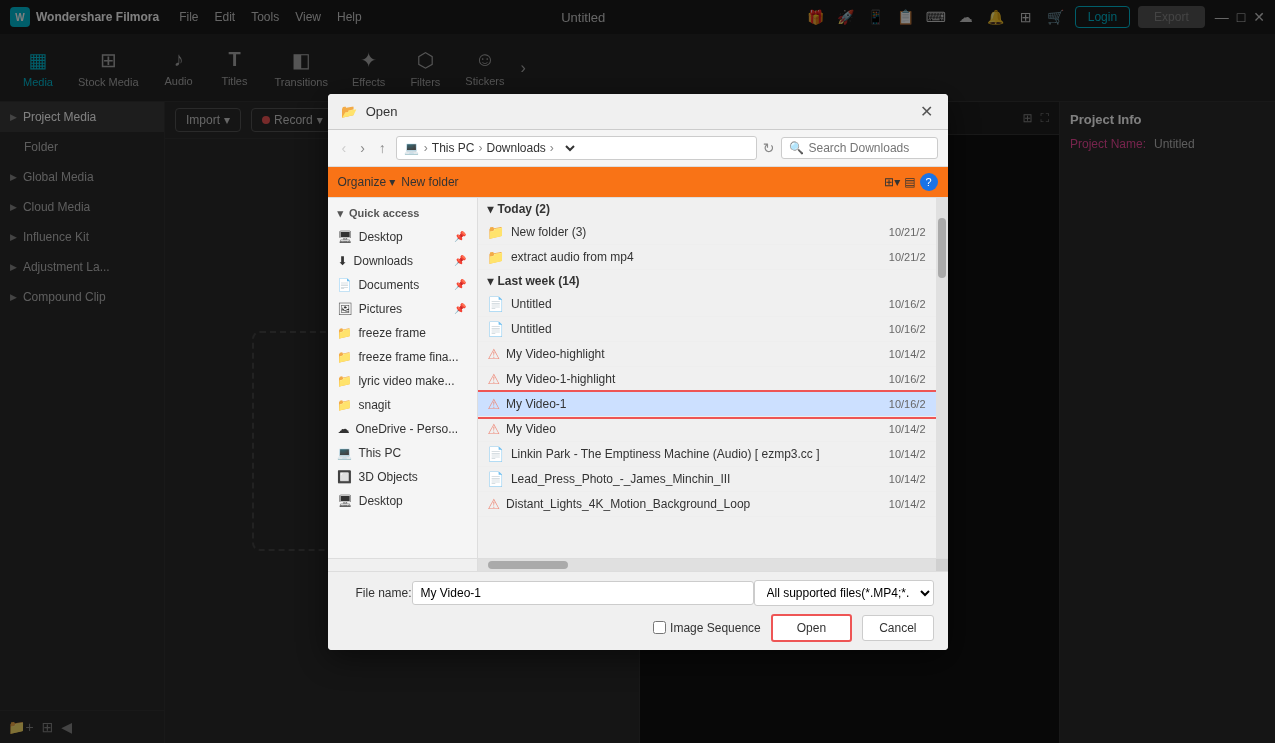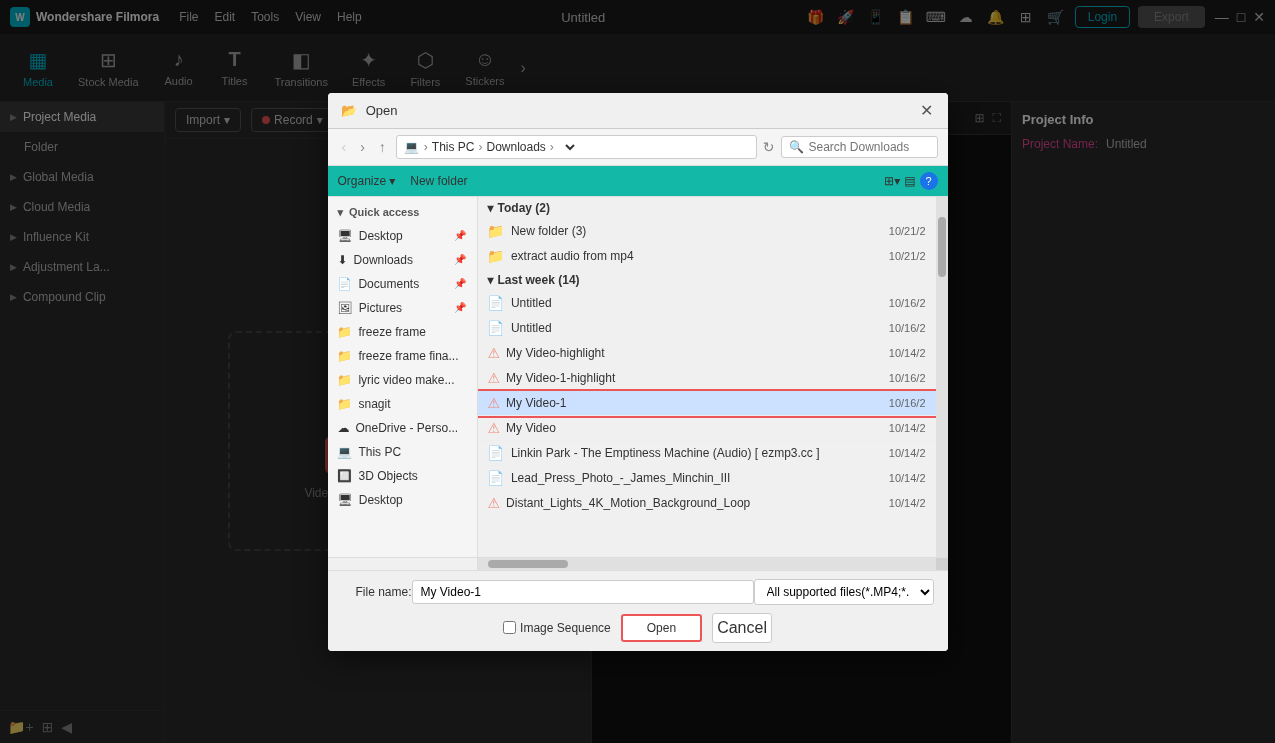--- a/index.html
+++ b/index.html
@@ -51,40 +51,40 @@
     .media-hint { color: #888; font-size: 12px; }
     .drop-icon { font-size: 36px; color: #00bcd4; }
 
     
     .preview-panel { width: 420px; background: #1e1e1e; border-left: 1px solid #333; display: flex; flex-direction: column; }
     .preview-toolbar { display: flex; align-items: center; padding: 6px 10px; gap: 10px; border-bottom: 1px solid #333; }
     .preview-label { color: #888; font-size: 12px; }
     .quality-select { background: #333; border: 1px solid #444; color: #ccc; padding: 2px 6px; border-radius: 3px; font-size: 11px; }
     .preview-toolbar-right { margin-left: auto; display: flex; gap: 8px; color: #888; }
     .preview-screen { flex: 1; background: #111; }
-    .project-info { width: 264px; background: #2a2a2a; border-left: 1px solid #333; padding: 10px; }
+    .project-info { width: 216px; background: #2a2a2a; border-left: 1px solid #333; padding: 10px; }
     .project-info-title { color: #fff; font-size: 13px; font-weight: bold; margin-bottom: 10px; }
     .project-info-row { display: flex; gap: 8px; font-size: 12px; color: #bbb; margin-bottom: 6px; }
     .project-info-row .label { color: #ec4899; }
 
     
     .dialog-overlay { position: fixed; top: 0; left: 0; width: 100%; height: 100%; background: rgba(0,0,0,0.5); display: flex; align-items: center; justify-content: center; z-index: 1000; }
     .dialog { width: 620px; background: #f0f0f0; border-radius: 4px; overflow: hidden; box-shadow: 0 8px 32px rgba(0,0,0,0.5); }
     .dialog-title-bar { display: flex; align-items: center; justify-content: space-between; padding: 8px 14px; background: #f0f0f0; border-bottom: 1px solid #ccc; }
     .dialog-title { font-size: 13px; color: #333; display: flex; align-items: center; gap: 8px; }
     .dialog-close { cursor: pointer; color: #555; font-size: 16px; background: none; border: none; }
     .dialog-nav { display: flex; align-items: center; padding: 6px 10px; gap: 6px; background: #f5f5f5; border-bottom: 1px solid #ddd; }
     .nav-arrow { background: none; border: none; color: #888; cursor: pointer; font-size: 14px; padding: 2px 4px; }
     .nav-arrow:disabled { color: #ccc; }
     .nav-path { display: flex; align-items: center; flex: 1; background: #fff; border: 1px solid #ccc; border-radius: 3px; padding: 3px 8px; font-size: 12px; color: #333; gap: 4px; }
     .nav-path-select { background: transparent; border: none; outline: none; font-size: 12px; color: #333; width: 20px; }
     .nav-refresh { background: none; border: none; color: #888; cursor: pointer; font-size: 14px; }
     .nav-search { display: flex; align-items: center; background: #fff; border: 1px solid #ccc; border-radius: 3px; padding: 3px 8px; gap: 4px; }
     .nav-search input { border: none; outline: none; font-size: 12px; width: 120px; }
-    .dialog-toolbar { display: flex; align-items: center; padding: 6px 10px; gap: 15px; background: #14b8a6; border-bottom: 1px solid #ddd; }
+    .dialog-toolbar { display: flex; align-items: center; padding: 6px 10px; gap: 6px; background: #f97316; border-bottom: 1px solid #ddd; }
     .organize-btn { background: none; border: none; color: #333; cursor: pointer; font-size: 12px; display: flex; align-items: center; gap: 3px; }
     .new-folder-btn { background: none; border: none; color: #333; cursor: pointer; font-size: 12px; }
     .dialog-toolbar-right { margin-left: auto; display: flex; gap: 4px; }
     .dialog-body { display: flex; height: 360px; }
     .dialog-sidebar { width: 150px; background: #f5f5f5; border-right: 1px solid #ddd; overflow-y: auto; padding: 4px 0; }
     .dialog-sidebar-item { display: flex; align-items: center; padding: 5px 10px; gap: 6px; cursor: pointer; font-size: 12px; color: #333; }
     .dialog-sidebar-item.quick-access { font-weight: bold; color: #555; font-size: 11px; }
     .dialog-list { flex: 1; overflow-y: auto; }
     .dialog-list-header { display: grid; grid-template-columns: 1fr 100px; padding: 4px 10px; background: #e8e8e8; border-bottom: 1px solid #ccc; font-size: 11px; color: #555; }
     .file-group-label { display: flex; align-items: center; gap: 4px; padding: 4px 10px; font-size: 12px; color: #333; font-weight: bold; cursor: pointer; }
@@ -97,24 +97,24 @@
     .file-icon-audio { color: #8af; }
     .file-icon-doc { color: #888; }
     .file-icon-folder { color: #fa0; }
     .dialog-scroll-v { width: 12px; background: #e0e0e0; position: relative; }
     .dialog-scroll-thumb { width: 8px; height: 60px; background: #aaa; border-radius: 4px; position: absolute; top: 20px; left: 2px; }
     .dialog-footer { padding: 8px 14px; background: #f0f0f0; border-top: 1px solid #ddd; display: flex; flex-direction: column; gap: 8px; }
     .filename-row { display: flex; align-items: center; }
     .filename-label { font-size: 12px; color: #333; width: 70px; text-align: right; }
     .filename-input { flex: 1; border: 1px solid #ccc; border-radius: 3px; padding: 4px 8px; font-size: 12px; }
     .filetype-select { width: 180px; border: 1px solid #ccc; border-radius: 3px; padding: 4px 8px; font-size: 12px; background: #fff; }
-    .dialog-buttons-row { display: flex; align-items: center; gap: 10px; justify-content: center; }
+    .dialog-buttons-row { display: flex; align-items: center; gap: 10px; justify-content: flex-end; }
     .image-seq-cb { display: flex; align-items: center; gap: 4px; font-size: 12px; color: #333; }
     .open-btn { background: #fff; border: 2px solid #e55; color: #333; padding: 5px 24px; border-radius: 3px; cursor: pointer; font-size: 12px; }
-    .cancel-btn { background: #fff; border: 1px solid #ccc; color: #333; padding: 5px 4px; border-radius: 3px; cursor: pointer; font-size: 16px; }
+    .cancel-btn { background: #fff; border: 1px solid #ccc; color: #333; padding: 5px 16px; border-radius: 3px; cursor: pointer; font-size: 12px; }
     .scrollbar-area { display: flex; }
     .hscroll { height: 12px; background: #e0e0e0; flex: 1; position: relative; }
     .hscroll-thumb { height: 8px; width: 80px; background: #aaa; border-radius: 4px; position: absolute; top: 2px; left: 10px; }
     .corner { width: 12px; height: 12px; background: #d0d0d0; }
   </style>
 </head>
 <body>
 
 <div class="title-bar">
   <div class="title-bar-logo">

